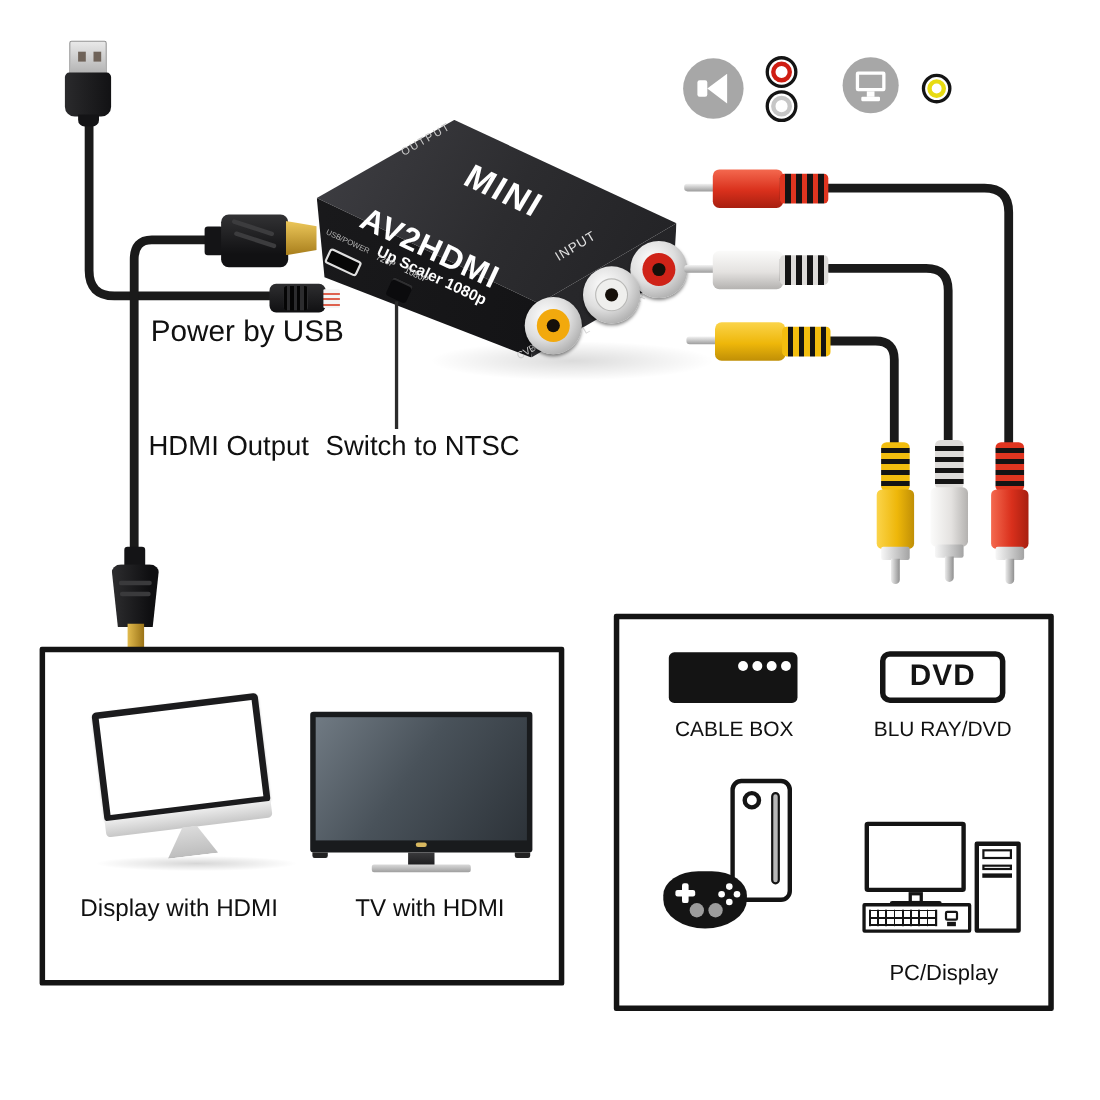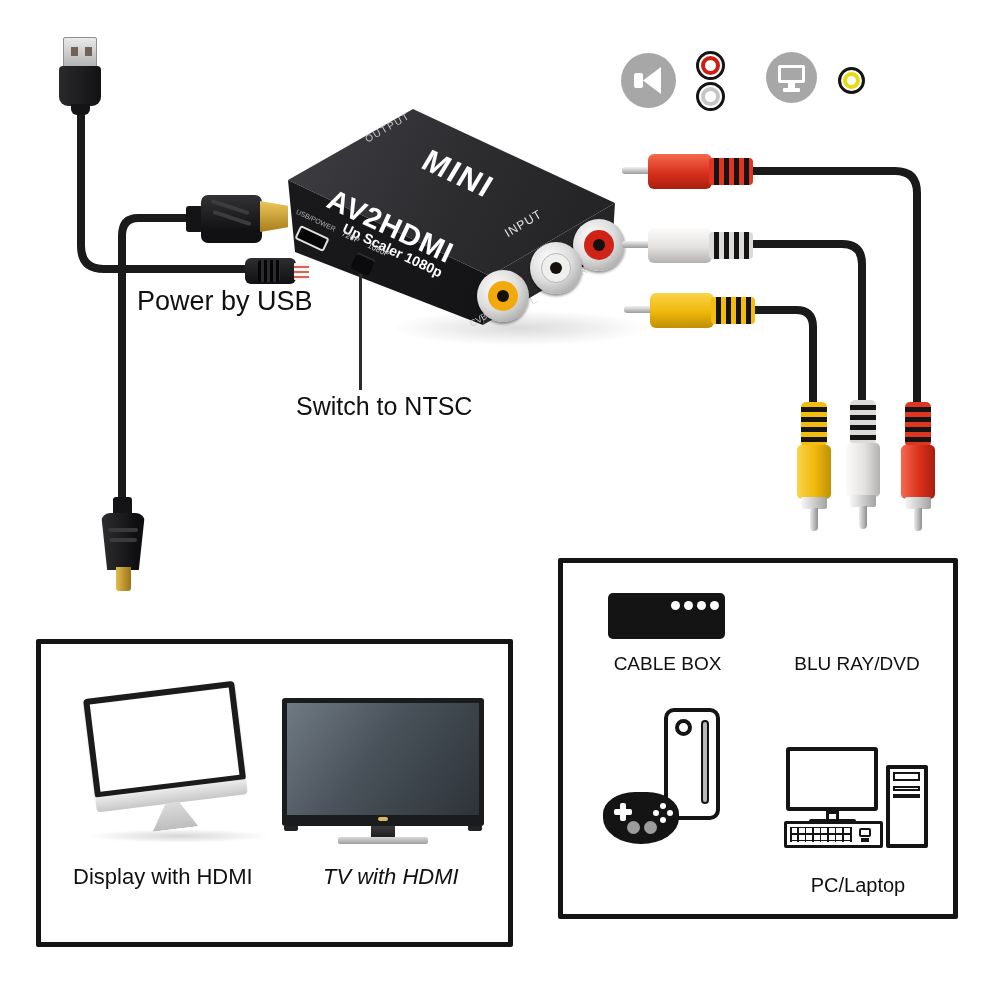--- a/index.html
+++ b/index.html
@@ -124,20 +124,21 @@
 
   <div style="left:0;top:0;width:0;height:0;">
     <div style="left:113px;top:497px;width:19px;height:19px;background:#141416;border-radius:3px;"></div>
     <div style="left:101px;top:513px;width:44px;height:57px;background:linear-gradient(90deg,#2e2e30,#0f0f11 80%);border-radius:9px 9px 4px 4px;clip-path:polygon(0 0,100% 0,86% 100%,14% 100%);"></div>
     <div style="left:108px;top:528px;width:30px;height:4px;background:#3a3a3c;border-radius:2px;"></div>
     <div style="left:109px;top:538px;width:28px;height:4px;background:#3a3a3c;border-radius:2px;"></div>
     <div style="left:116px;top:567px;width:15px;height:24px;background:linear-gradient(90deg,#e2bb4e,#9a7317);border-radius:0 0 3px 3px;"></div>
   </div>
 
   <div class="lbl" style="left:137px;top:286px;font-size:27px;">Power by USB</div>
+  <div class="lbl" style="left:135px;top:392px;font-size:25px;">HDMI Output</div>
   <div class="lbl" style="left:296px;top:392px;font-size:25px;">Switch to NTSC</div>
 
   <div class="gcirc" style="left:621px;top:53px;width:55px;height:55px;">
     <svg width="55" height="55" viewBox="0 0 55 55">
       <rect x="13" y="20" width="9" height="15" rx="2" fill="#fff"></rect>
       <polygon points="22,27.5 40,14 40,41" fill="#fff"></polygon>
     </svg>
   </div>
   <div class="rca-ico" style="left:696px;top:51px;width:29px;height:29px;">
     <div class="iring" style="border:4.5px solid #cf1d12;"></div>
@@ -182,52 +183,55 @@
     <div class="vcollar" style="left:850px;top:495px;height:12px;"></div>
     <div class="vpin" style="left:859px;top:506px;height:23px;"></div>
   </div>
   <div style="left:0;top:0;width:0;height:0;">
     <div class="vribs" style="left:905px;top:402px;height:45px;background:repeating-linear-gradient(180deg,#e03520 0 5px,#141414 5px 10px);"></div>
     <div class="vbody" style="left:901px;top:445px;height:54px;background:linear-gradient(90deg,#f4694f,#d9301c 55%,#a81f10);"></div>
     <div class="vcollar" style="left:905px;top:497px;height:12px;"></div>
     <div class="vpin" style="left:914px;top:508px;height:23px;"></div>
   </div>
 
-  <div class="frame" style="left:36px;top:639px;width:477px;height:308px;">
+  <div class="frame" style="left:36px;top:588px;width:477px;height:308px;">
 
     <div style="left:40px;top:45px;width:180px;height:140px;transform:rotate(-7deg);">
       <div style="left:10px;top:0;width:152px;height:100px;background:#fff;border:6px solid #1b1b1d;border-radius:4px;box-shadow:0 1px 2px rgba(0,0,0,.25);"></div>
       <div style="left:10px;top:99px;width:152px;height:15px;background:linear-gradient(180deg,#ececec,#c7c7c7);border-radius:0 0 4px 4px;"></div>
       <div style="left:63px;top:113px;width:46px;height:27px;background:linear-gradient(180deg,#dcdcdc,#bdbdbd);clip-path:polygon(36% 0,64% 0,100% 100%,0 100%);"></div>
     </div>
     <div style="left:45px;top:185px;width:185px;height:14px;background:radial-gradient(ellipse at center,rgba(0,0,0,.16),rgba(0,0,0,0) 70%);"></div>
     <div class="lbl" style="left:32px;top:220px;font-size:22px;">Display with HDMI</div>
 
     <div style="left:241px;top:54px;width:202px;height:150px;">
       <div style="left:0;top:0;width:202px;height:128px;background:#191b1d;border-radius:3px;"></div>
       <div style="left:5px;top:5px;width:192px;height:112px;background:linear-gradient(125deg,#707a83 0%,#49525a 45%,#2d3339 100%);"></div>
       <div style="left:96px;top:119px;width:10px;height:4px;background:#d8b860;border-radius:2px;"></div>
       <div style="left:89px;top:128px;width:24px;height:12px;background:linear-gradient(180deg,#3a3a3c,#1c1c1e);"></div>
       <div style="left:56px;top:139px;width:90px;height:7px;background:linear-gradient(180deg,#d9d9d9,#9e9e9e);border-radius:2px;"></div>
       <div style="left:2px;top:128px;width:14px;height:5px;background:#222;border-radius:0 0 2px 2px;"></div>
       <div style="left:186px;top:128px;width:14px;height:5px;background:#222;border-radius:0 0 2px 2px;"></div>
     </div>
-    <div class="lbl" style="left:282px;top:220px;font-size:22px;font-style:italic;">TV with HDMI</div>
+    <div class="lbl" style="left:282px;top:220px;font-size:22px;">TV with HDMI</div>
   </div>
 
   <div class="frame" style="left:558px;top:558px;width:400px;height:361px;">
 
     <div style="left:45px;top:30px;width:117px;height:46px;background:#141414;border-radius:5px;">
       <div style="left:63px;top:8px;width:9px;height:9px;border-radius:50%;background:#fff;"></div>
       <div style="left:76px;top:8px;width:9px;height:9px;border-radius:50%;background:#fff;"></div>
       <div style="left:89px;top:8px;width:9px;height:9px;border-radius:50%;background:#fff;"></div>
       <div style="left:102px;top:8px;width:9px;height:9px;border-radius:50%;background:#fff;"></div>
     </div>
     <div class="lbl" style="left:22px;top:90px;width:165px;text-align:center;font-size:19px;">CABLE BOX</div>
 
+    <div style="left:237px;top:29px;width:114px;height:47px;border:5px solid #141414;border-radius:9px;background:#fff;text-align:center;">
+      <span style="position:static;display:inline-block;margin-top:2px;font-size:27px;font-weight:800;color:#141414;letter-spacing:1px;">DVD</span>
+    </div>
     <div class="lbl" style="left:214px;top:90px;width:160px;text-align:center;font-size:19px;">BLU RAY/DVD</div>
 
     <div style="left:40px;top:145px;width:150px;height:135px;">
       <div class="outline" style="left:61px;top:0;width:56px;height:112px;border-radius:10px;"></div>
       <div style="left:72px;top:11px;width:17px;height:17px;border:4px solid #141414;border-radius:50%;background:#fff;"></div>
       <div style="left:98px;top:12px;width:8px;height:84px;background:#b9b9b9;border:2px solid #141414;border-radius:4px;"></div>
       <div style="left:0;top:84px;width:76px;height:52px;">
         <div style="left:0;top:0;width:76px;height:52px;background:#141414;border-radius:42% 42% 50% 50%;"></div>
         <div style="left:17px;top:11px;width:6px;height:18px;background:#fff;border-radius:2px;"></div>
         <div style="left:11px;top:17px;width:18px;height:6px;background:#fff;border-radius:2px;"></div>
@@ -248,16 +252,16 @@
         <div style="left:3px;top:3px;width:62px;height:15px;background:repeating-linear-gradient(90deg,#141414 0 1.5px,transparent 1.5px 7.5px),repeating-linear-gradient(180deg,#141414 0 1.5px,transparent 1.5px 6.5px);border-right:2px solid #141414;"></div>
         <div style="left:72px;top:4px;width:12px;height:9px;border:2px solid #141414;border-radius:2px;"></div>
         <div style="left:74px;top:14px;width:8px;height:4px;background:#141414;"></div>
       </div>
       <div class="outline" style="left:105px;top:20px;width:42px;height:83px;border-radius:2px;">
         <div style="left:3px;top:3px;width:27px;height:9px;border:2.5px solid #141414;"></div>
         <div style="left:3px;top:17px;width:27px;height:5px;border:2px solid #141414;"></div>
         <div style="left:3px;top:25px;width:27px;height:4px;border:2px solid #141414;"></div>
       </div>
     </div>
-    <div class="lbl" style="left:230px;top:311px;width:130px;text-align:center;font-size:20px;">PC/Laptop</div>
+    <div class="lbl" style="left:230px;top:311px;width:130px;text-align:center;font-size:20px;">PC/Display</div>
   </div>
 
 </div>
 
 </body></html>

